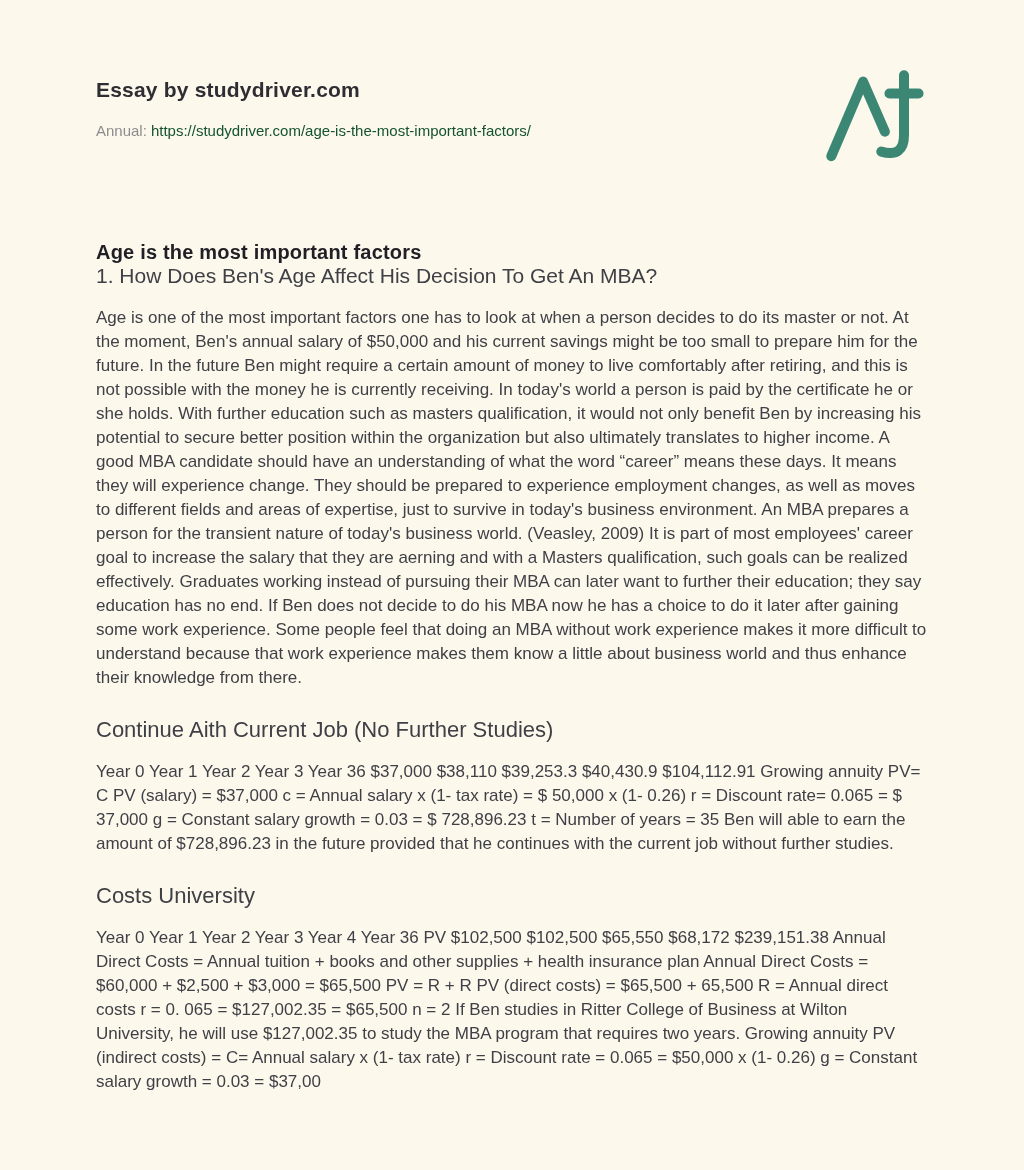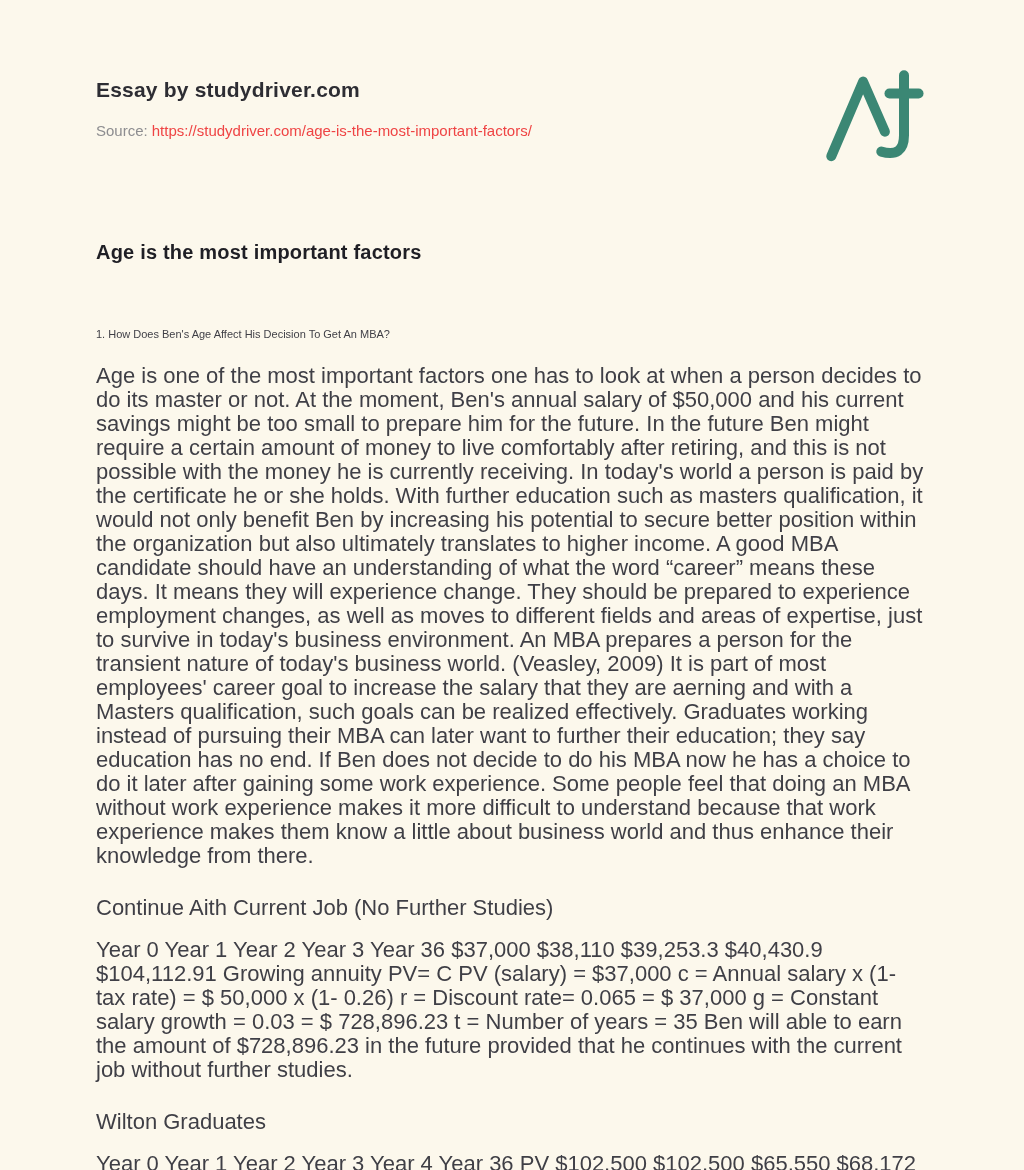--- a/index.html
+++ b/index.html
@@ -23,48 +23,47 @@
     font-weight: 700;
     color: #2d2d33;
     letter-spacing: 0.2px;
   }
   .source-line {
     margin-top: 20px;
     font-size: 15px;
   }
   .source-label { color: #8d8d90; }
   .source-url {
-    color: #ef4444;
+    color: #14532d;
     text-decoration: none;
     margin-left: 4px;
     cursor: pointer;
   }
   .logo {
     position: absolute;
     top: 68px;
     right: 100px;
     width: 100px;
     height: 100px;
   }
   .doc-title {
     margin-top: 102px;
     font-size: 20px;
     font-weight: 700;
     color: #1f1f25;
     letter-spacing: 0.2px;
   }
   .question-heading {
-    margin-top: 58px;
-    font-size: 11px;
+    font-size: 21px;
     color: #3f3f46;
     line-height: 24px;
   }
   .body-para {
     margin-top: 18px;
-    font-size: 22px;
+    font-size: 17px;
     line-height: 24px;
     color: #3f3f46;
     width: 834px;
   }
   .sub-heading {
     margin-top: 28px;
     font-size: 22px;
     line-height: 24px;
     color: #3f3f46;
   }
@@ -82,31 +81,31 @@
         <path d="M72 28 L104 28"></path>
       </g>
     </svg>
   </div>
 
   <div class="content">
 
     <div class="byline">Essay by studydriver.com</div>
 
     <div class="source-line">
-      <span class="source-label">Source:</span><span class="source-url">https://studydriver.com/age-is-the-most-important-factors/</span>
+      <span class="source-label">Annual:</span><span class="source-url">https://studydriver.com/age-is-the-most-important-factors/</span>
     </div>
 
     <div class="doc-title">Age is the most important factors</div>
 
     <div class="question-heading">1. How Does Ben's Age Affect His Decision To Get An MBA?</div>
 
     <div class="body-para">Age is one of the most important factors one has to look at when a person decides to do its master or not. At the moment, Ben's annual salary of $50,000 and his current savings might be too small to prepare him for the future. In the future Ben might require a certain amount of money to live comfortably after retiring, and this is not possible with the money he is currently receiving. In today's world a person is paid by the certificate he or she holds. With further education such as masters qualification, it would not only benefit Ben by increasing his potential to secure better position within the organization but also ultimately translates to higher income. A good MBA candidate should have an understanding of what the word “career” means these days. It means they will experience change. They should be prepared to experience employment changes, as well as moves to different fields and areas of expertise, just to survive in today's business environment. An MBA prepares a person for the transient nature of today's business world. (Veasley, 2009) It is part of most employees' career goal to increase the salary that they are aerning and with a Masters qualification, such goals can be realized effectively. Graduates working instead of pursuing their MBA can later want to further their education; they say education has no end. If Ben does not decide to do his MBA now he has a choice to do it later after gaining some work experience. Some people feel that doing an MBA without work experience makes it more difficult to understand because that work experience makes them know a little about business world and thus enhance their knowledge from there.</div>
 
     <div class="sub-heading">Continue Aith Current Job (No Further Studies)</div>
 
     <div class="body-para">Year 0 Year 1 Year 2 Year 3 Year 36 $37,000 $38,110 $39,253.3 $40,430.9 $104,112.91 Growing annuity PV= C PV (salary) = $37,000 c = Annual salary x (1- tax rate) = $ 50,000 x (1- 0.26) r = Discount rate= 0.065 = $ 37,000 g = Constant salary growth = 0.03 = $ 728,896.23 t = Number of years = 35 Ben will able to earn the amount of $728,896.23 in the future provided that he continues with the current job without further studies.</div>
 
-    <div class="sub-heading">Wilton Graduates</div>
+    <div class="sub-heading">Costs University</div>
 
     <div class="body-para">Year 0 Year 1 Year 2 Year 3 Year 4 Year 36 PV $102,500 $102,500 $65,550 $68,172 $239,151.38 Annual Direct Costs = Annual tuition + books and other supplies + health insurance plan Annual Direct Costs = $60,000 + $2,500 + $3,000 = $65,500 PV = R + R PV (direct costs) = $65,500 + 65,500 R = Annual direct costs r = 0. 065 = $127,002.35 = $65,500 n = 2 If Ben studies in Ritter College of Business at Wilton University, he will use $127,002.35 to study the MBA program that requires two years. Growing annuity PV (indirect costs) = C= Annual salary x (1- tax rate) r = Discount rate = 0.065 = $50,000 x (1- 0.26) g = Constant salary growth = 0.03 = $37,00</div>
 
   </div>
 </div>
 
 </body></html>

